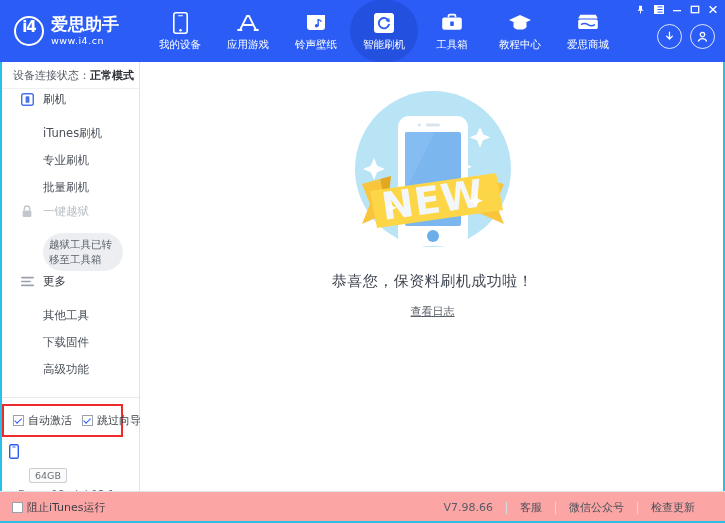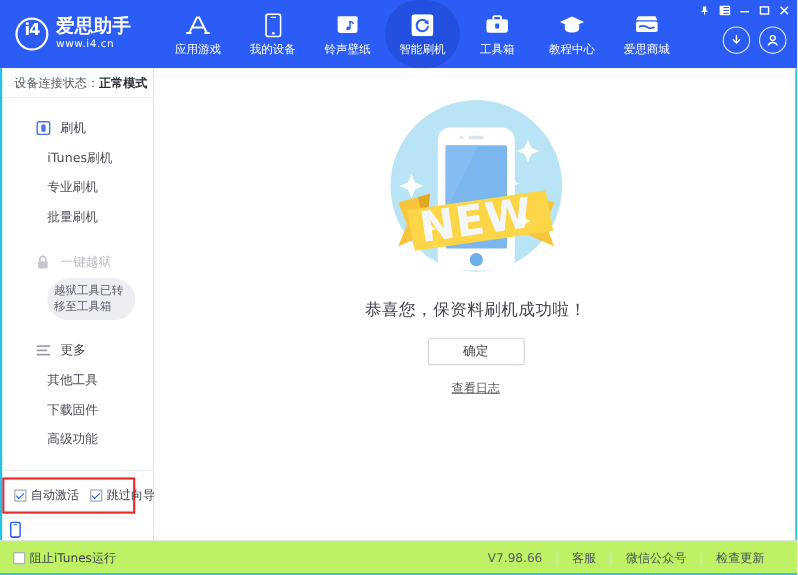--- a/index.html
+++ b/index.html
@@ -167,24 +167,23 @@
     font-size: 11px;
     color: #555b66;
     border-bottom: 1px solid #eceff3;
     box-sizing: border-box;
     white-space: nowrap;
   }
   .conn-status b { color: #2b2f36; font-weight: bold; }
 
   .group-head {
     display: flex;
-    align-items: center;
     height: 28px;
-    padding-left: 32px;
-    margin-top: 13px;
+    padding-left: 20px;
+    margin-top: 3px;
     font-size: 11.5px;
     color: #3a3f47;
   }
   .group-head .gicon {
     width: 14px; height: 14px;
     margin-right: 9px;
     display: flex; align-items: center; justify-content: center;
     flex: 0 0 auto;
   }
   .group-head.disabled { color: #b7bcc4; }
@@ -337,21 +336,21 @@
     cursor: pointer;
   }
 
   
   .statusbar {
     position: absolute;
     left: 0; bottom: 0;
     width: 725px;
     height: 32px;
     border-top: 1px solid #dfe3ea;
-    background: #bef264;
+    background: #fca5a5;
     display: flex;
     align-items: center;
     box-sizing: border-box;
   }
   .statusbar .left {
     padding-left: 12px;
     display: flex;
     align-items: center;
   }
   .statusbar .right {
@@ -401,41 +400,41 @@
       <div class="brand-logo">
         <span>i4</span>
       </div>
       <div class="brand-text">
         <span class="brand-cn">爱思助手</span>
         <span class="brand-url">www.i4.cn</span>
       </div>
     </div>
 
     <div class="navtabs">
+
+      <div class="navtab">
+        <span class="nav-icon">
+          <svg width="15" height="22" viewBox="0 0 15 22">
+              <rect x="0.8" y="0.8" width="13.4" height="20.4" rx="2.2" fill="none" stroke="#ffffff" stroke-width="1.6"></rect>
+              <rect x="5" y="3.2" width="5" height="1.1" rx="0.5" fill="#ffffff"></rect>
+              <circle cx="7.5" cy="18.3" r="1.25" fill="#ffffff"></circle>
+            </svg>
+        </span>
+        <span class="nav-label">我的设备</span>
+      </div>
 
       <div class="navtab">
         <span class="nav-icon">
           <svg width="24" height="22" viewBox="0 0 24 22">
               <path d="M4 18 L11 4 L13 4 L20 18" fill="none" stroke="#ffffff" stroke-width="1.8" stroke-linecap="round"></path>
               <path d="M7.5 13 L16.5 13" stroke="#ffffff" stroke-width="1.8" stroke-linecap="round"></path>
               <path d="M2 18 L5.5 18 M18.5 18 L22 18" stroke="#ffffff" stroke-width="1.8" stroke-linecap="round"></path>
             </svg>
         </span>
         <span class="nav-label">应用游戏</span>
-      </div>
-
-      <div class="navtab">
-        <span class="nav-icon">
-          <svg width="15" height="22" viewBox="0 0 15 22">
-              <rect x="0.8" y="0.8" width="13.4" height="20.4" rx="2.2" fill="none" stroke="#ffffff" stroke-width="1.6"></rect>
-              <rect x="5" y="3.2" width="5" height="1.1" rx="0.5" fill="#ffffff"></rect>
-              <circle cx="7.5" cy="18.3" r="1.25" fill="#ffffff"></circle>
-            </svg>
-        </span>
-        <span class="nav-label">我的设备</span>
       </div>
 
       <div class="navtab">
         <span class="nav-icon">
           <svg width="20" height="21" viewBox="0 0 20 21">
               <rect x="1" y="3" width="18" height="15" rx="2.4" fill="#ffffff"></rect>
               <path d="M1 3 h18 v3 h-18 z" fill="#ffffff"></path>
               <path d="M12.2 7.6 v6.1" stroke="#2b5cf6" stroke-width="1.4" stroke-linecap="round"></path>
               <circle cx="10.5" cy="13.8" r="1.7" fill="#2b5cf6"></circle>
               <path d="M12.2 7.6 c1.6 .3 2.4 .8 2.8 1.6" stroke="#2b5cf6" stroke-width="1.4" fill="none" stroke-linecap="round"></path>
@@ -655,21 +654,20 @@
             <text x="89" y="133" text-anchor="middle" font-family="'DejaVu Sans','Liberation Sans',sans-serif" font-size="38" font-weight="bold" fill="#f4f7f9" letter-spacing="1">NEW</text>
           </g>
 
           <path d="M47 122 l1.7 4 l4 1.7 l-4 1.7 l-1.7 4 l-1.7 -4 l-4 -1.7 l4 -1.7 z" fill="#ffffff"></path>
           <path d="M132 114 l2 4.8 l4.8 2 l-4.8 2 l-2 4.8 l-2 -4.8 l-4.8 -2 l4.8 -2 z" fill="#ffffff"></path>
         </svg>
       </div>
 
       <div class="success-msg">恭喜您，保资料刷机成功啦！</div>
 
-      <button class="ok-btn">确定</button>
 
       <div class="log-link">查看日志</div>
 
     </div>
 
   </div>
 
   <div class="statusbar">
     <div class="left">
       <div class="chk">

